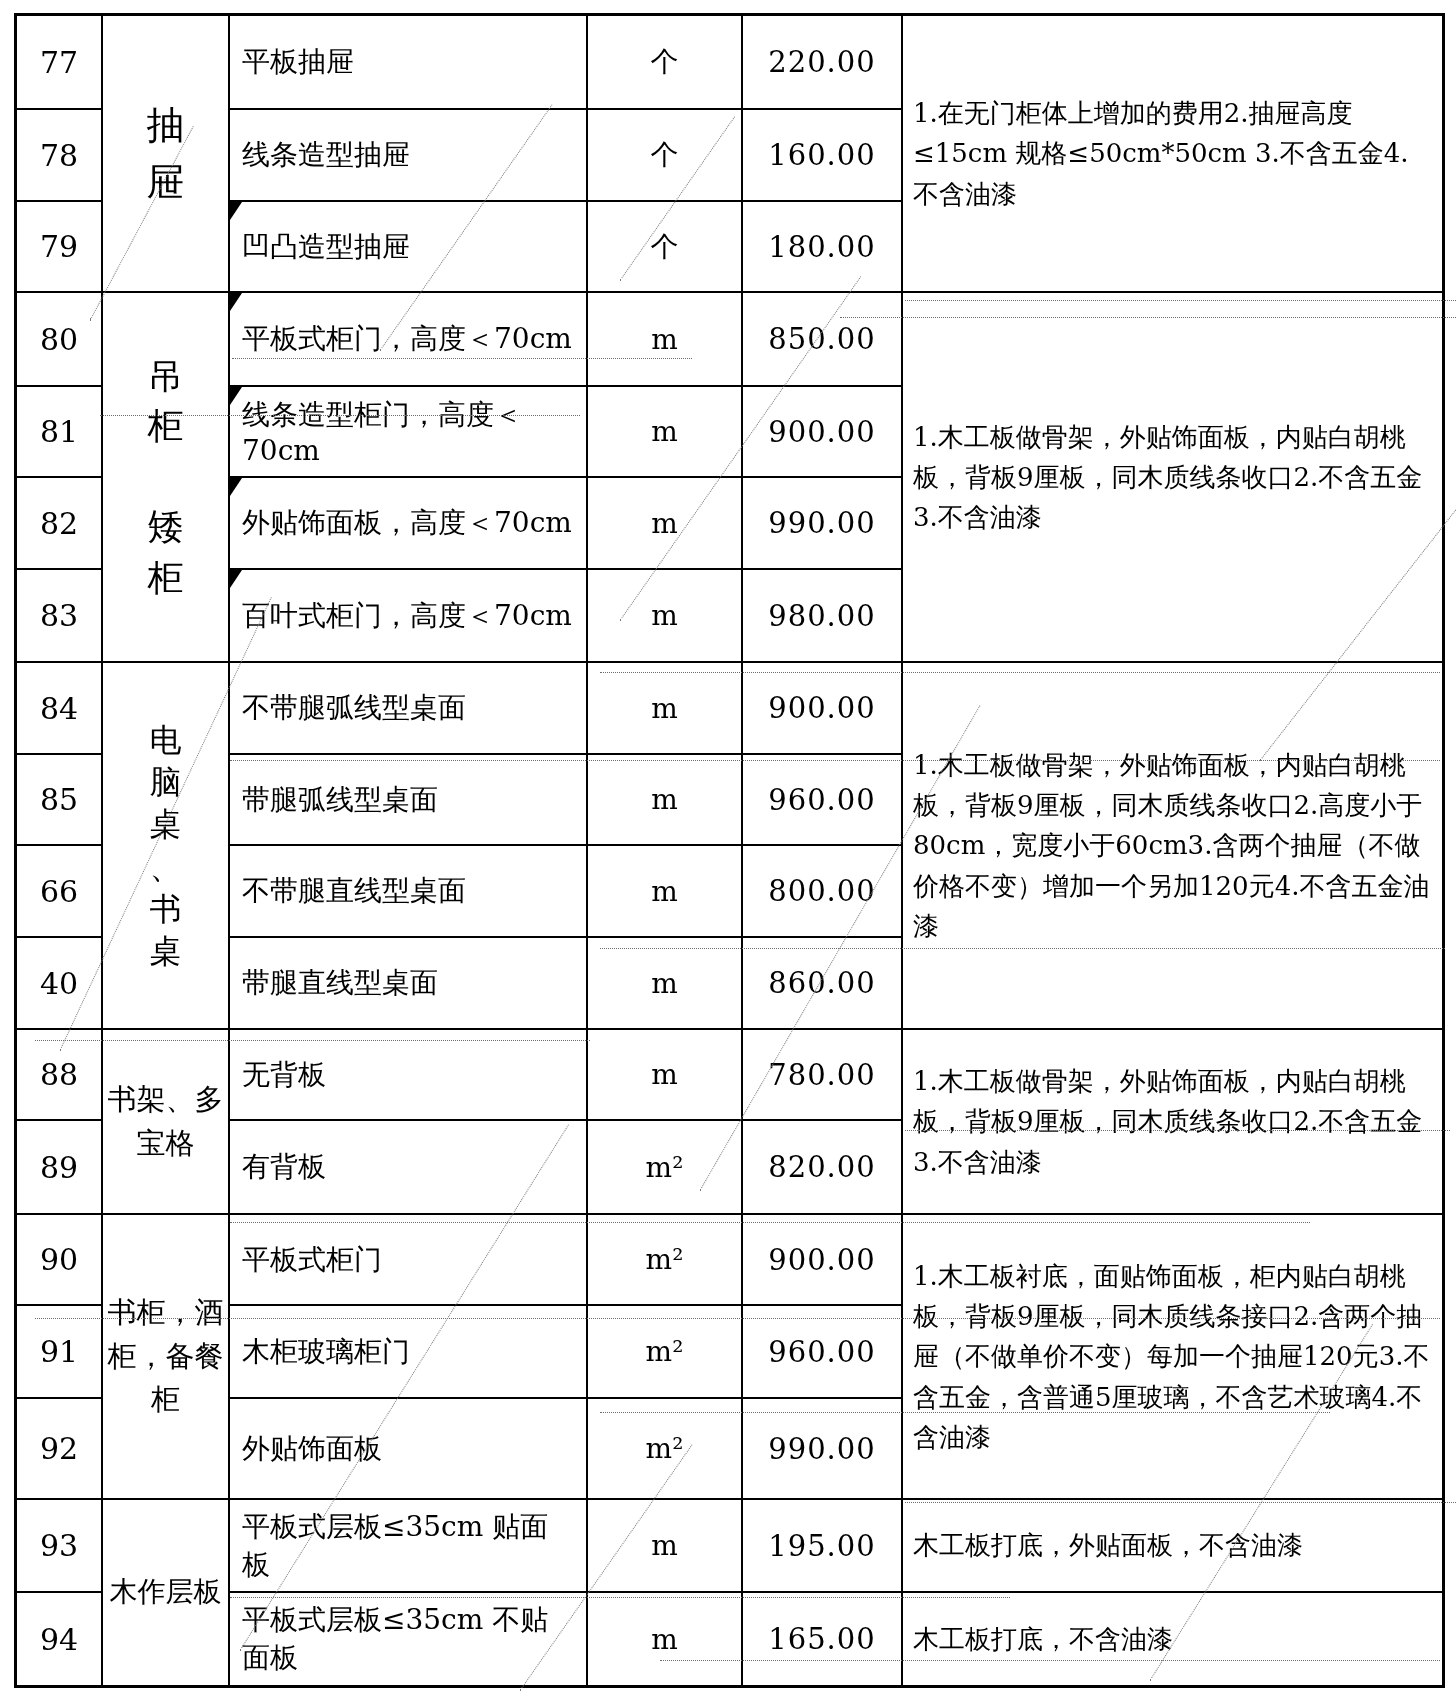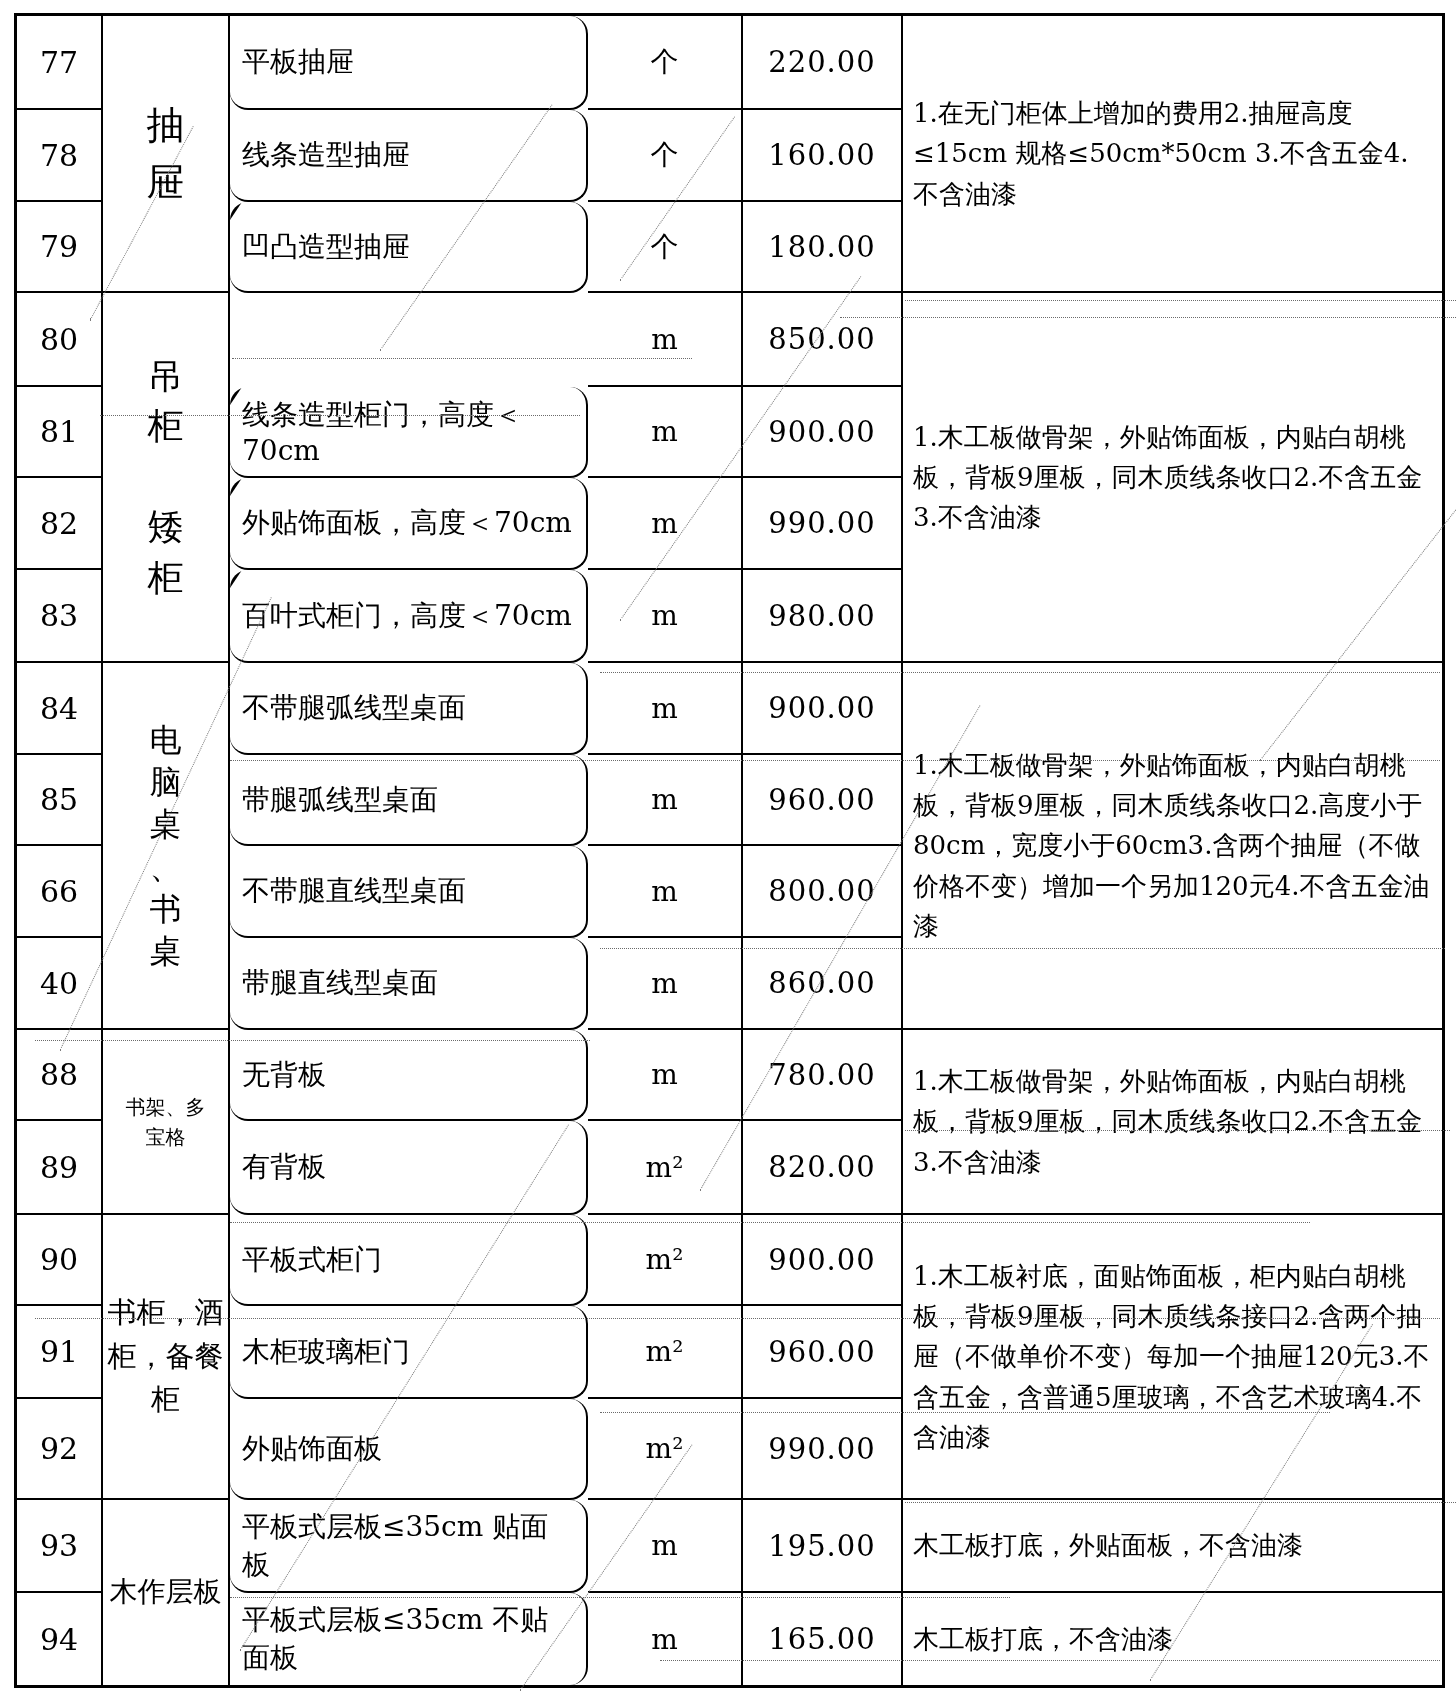--- a/index.html
+++ b/index.html
@@ -16,28 +16,28 @@
     border:3px solid #000;background:#fff;
   }
   .cell{
     border-right:2px solid #000;border-bottom:2px solid #000;
     display:flex;align-items:center;justify-content:center;
     position:relative;overflow:hidden;background:transparent;
   }
   .last-col{border-right:none;}
   .last-row{border-bottom:none;}
   .no{font-size:30px;}
-  .item{justify-content:flex-start;padding:0 12px;font-size:28px;text-align:left;border-radius:18px;}
+  .item{justify-content:flex-start;padding:0 12px;font-size:28px;text-align:left;}
   .unit{font-size:28px;}
   .price{font-size:29px;letter-spacing:1px;}
   .cat{white-space:pre-line;text-align:center;line-height:1.45;}
   .cat-0{font-size:38px;line-height:1.5;}
   .cat-1{font-size:36px;line-height:1.4;}
   .cat-2{font-size:32px;line-height:1.32;}
-  .cat-3{font-size:20px;line-height:1.5;}
+  .cat-3{font-size:29px;line-height:1.5;}
   .cat-4{font-size:29px;line-height:1.5;}
   .cat-5{font-size:28px;}
   .note{justify-content:flex-start;text-align:left;padding:0 10px;font-size:26px;line-height:1.55;}
   .cmark::before{
     content:"";position:absolute;top:0;left:0;width:0;height:0;
     border-top:18px solid #000;border-right:12px solid transparent;
   }
   
   .art{position:absolute;pointer-events:none;}
   .art-h{border-top:1px dotted #6a6a6a;height:0;}
@@ -58,20 +58,21 @@
   <div class="cell price" style="grid-area:2/5/3/6">160.00</div>
   <div class="cell no" style="grid-area:3/1/4/2">79</div>
   <div class="cell item cmark" style="grid-area:3/3/4/4">凹凸造型抽屉</div>
   <div class="cell unit" style="grid-area:3/4/4/5">个</div>
   <div class="cell price" style="grid-area:3/5/4/6">180.00</div>
   <div class="cell cat cat-0" style="grid-area:1/2/4/3">抽
 屉</div>
   <div class="cell note last-col" style="grid-area:1/6/4/7">1.在无门柜体上增加的费用2.抽屉高度≤15cm 规格≤50cm*50cm 3.不含五金4.不含油漆</div>
 
   <div class="cell no" style="grid-area:4/1/5/2">80</div>
+  <div class="cell item cmark" style="grid-area:4/3/5/4">平板式柜门，高度＜70cm</div>
   <div class="cell unit" style="grid-area:4/4/5/5">m</div>
   <div class="cell price" style="grid-area:4/5/5/6">850.00</div>
   <div class="cell no" style="grid-area:5/1/6/2">81</div>
   <div class="cell item cmark" style="grid-area:5/3/6/4">线条造型柜门，高度＜70cm</div>
   <div class="cell unit" style="grid-area:5/4/6/5">m</div>
   <div class="cell price" style="grid-area:5/5/6/6">900.00</div>
   <div class="cell no" style="grid-area:6/1/7/2">82</div>
   <div class="cell item cmark" style="grid-area:6/3/7/4">外贴饰面板，高度＜70cm</div>
   <div class="cell unit" style="grid-area:6/4/7/5">m</div>
   <div class="cell price" style="grid-area:6/5/7/6">990.00</div>

